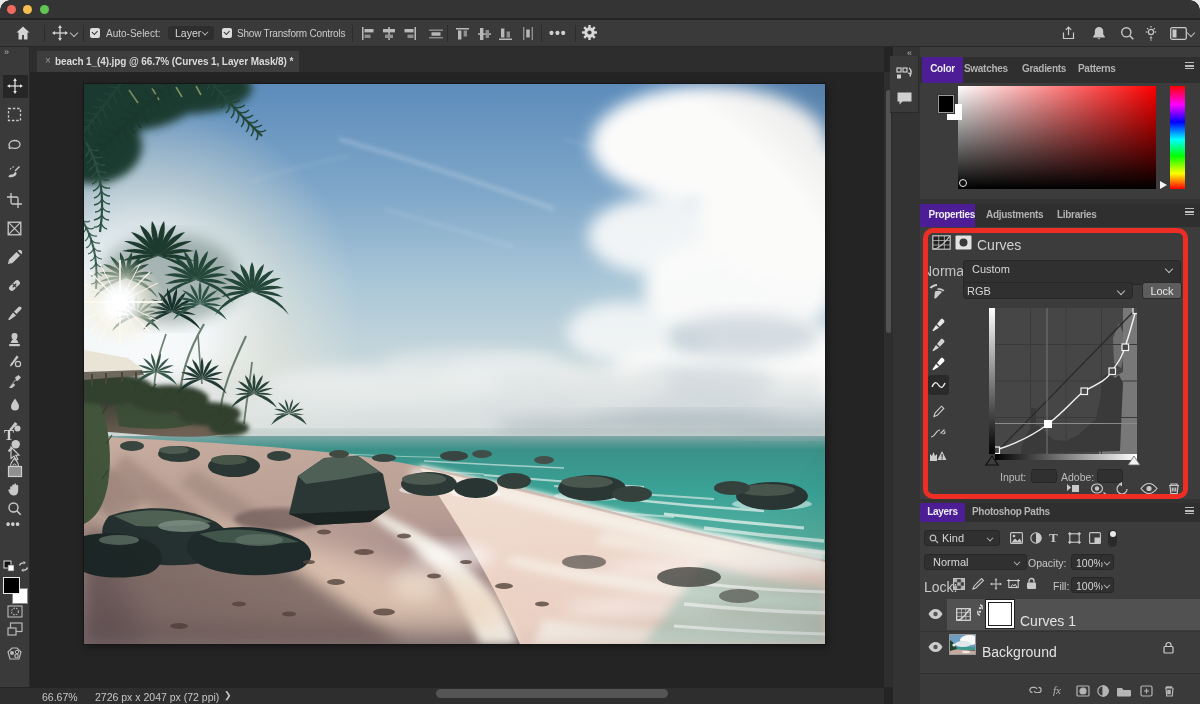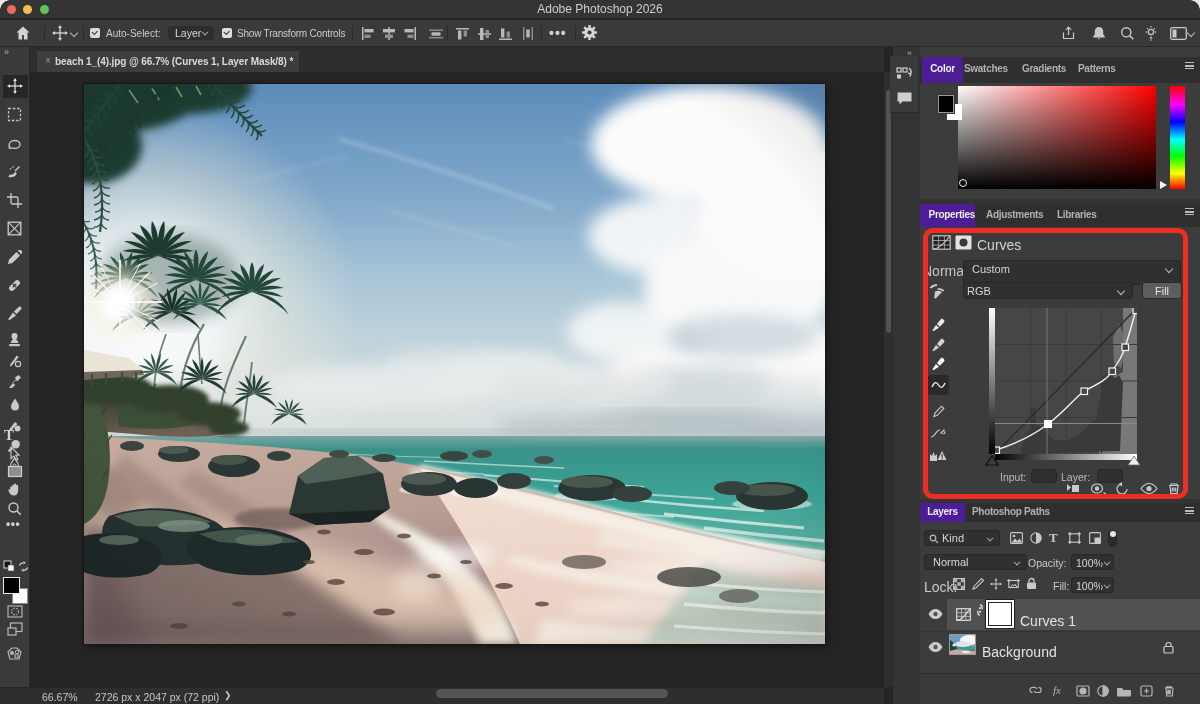--- a/index.html
+++ b/index.html
@@ -36,21 +36,20 @@
 .chev{display:inline-block;width:6px;height:6px;border-right:1.4px solid #bbb;border-bottom:1.4px solid #bbb;transform:rotate(45deg)}
 </style>
 </head>
 <body>
 <div style="position:absolute;left:0;top:0;width:10px;height:10px;background:radial-gradient(circle at 10px 10px, transparent 9.5px, #e8e8e8 10px);z-index:99"></div>
 <div style="position:absolute;right:0;top:0;width:10px;height:10px;background:radial-gradient(circle at 0px 10px, transparent 9.5px, #e8e8e8 10px);z-index:99"></div>
 <div id="titlebar">
   <div class="tl" style="left:6.5px;background:#ee6a5f"></div>
   <div class="tl" style="left:23px;background:#f5bd4f"></div>
   <div class="tl" style="left:39.5px;background:#61c455"></div>
-  <div id="title">Adobe Photoshop 2026</div>
 </div>
 <div id="optionsbar">
   <svg class="icon" style="left:15px;top:5px" width="16" height="16" viewBox="0 0 16 16">
       <path d="M8 1.5L1.5 7.5h2v7h3.6v-4.5h1.8v4.5h3.6v-7h2z" fill="#d4d4d4"></path>
     </svg>
   <div class="sep" style="left:44px"></div>
     <svg class="icon" style="left:52px;top:5px" width="16" height="16" viewBox="0 0 16 16">
       <g stroke="#d4d4d4" stroke-width="1.3" fill="#d4d4d4">
         <line x1="8" y1="2.5" x2="8" y2="13.5"></line>
         <line x1="2.5" y1="8" x2="13.5" y2="8"></line>
@@ -844,21 +843,21 @@
     </div>
   <svg class="icon" style="left:8px;top:79px" width="20" height="17" viewBox="0 0 20 17">
       <path d="M9 1c-3 0-5.5 1.4-7.5 3.6l2 .8C5 3.9 6.8 3 9 3z" fill="#ccc"></path>
       <path d="M9.5 5.2c2.5-.3 5 .3 7 2l-1.7 1.2c-1.6-1.2-3.3-1.7-5.3-1.5z" fill="#ccc"></path>
       <path d="M7 8.5c2.2-1.2 5-1 7 .6l-6 6.2c-.6.6-1.6.3-1.8-.5z" fill="#ccc"></path>
     </svg>
   <div class="field" style="left:43px;top:78px;width:170px;height:17px">
       <span style="position:absolute;left:3px;top:2px">RGB</span>
       <span class="chev" style="position:absolute;right:8px;top:5px"></span>
     </div>
-  <div style="position:absolute;left:222px;top:78px;width:40px;height:17px;background:#5d5d5d;border-radius:3px;border:1px solid #2a2a2a;color:#e8e8e8;font-size:11px;text-align:center;padding-top:2px">Fill</div>
+  <div style="position:absolute;left:222px;top:78px;width:40px;height:17px;background:#5d5d5d;border-radius:3px;border:1px solid #2a2a2a;color:#e8e8e8;font-size:11px;text-align:center;padding-top:2px">Lock</div>
   <svg class="icon" style="left:11px;top:114px" width="14" height="15" viewBox="0 0 14 15">
       <path d="M5 7l-3.3 5c-.4.8.2 1.4 1 1L8 9.8z" fill="#e8e8e8"></path>
       <path d="M6 6l2.8 2.8L13 4.5c.6-.6.6-1.6 0-2.2L12 1.2c-.6-.6-1.6-.6-2.2 0z" fill="#e8e8e8"></path>
     </svg>
   <svg class="icon" style="left:11px;top:134px" width="14" height="15" viewBox="0 0 14 15">
       <path d="M5 7l-3.3 5c-.4.8.2 1.4 1 1L8 9.8z" fill="#d2d2d2"></path>
       <path d="M6 6l2.8 2.8L13 4.5c.6-.6.6-1.6 0-2.2L12 1.2c-.6-.6-1.6-.6-2.2 0z" fill="#d2d2d2"></path>
     </svg>
   <svg class="icon" style="left:11px;top:153px" width="14" height="15" viewBox="0 0 14 15">
       <path d="M5 7l-3.3 5c-.4.8.2 1.4 1 1L8 9.8z" fill="#fff"></path>
@@ -911,21 +910,21 @@
     <rect x="138" y="-1" width="6.5" height="6.5"></rect>
   </g>
   <rect x="49.5" y="112.5" width="7" height="7" fill="#fff" stroke="#fff"></rect>
 </svg>
 <svg style="position:absolute;left:984px;top:455px" width="160" height="11" viewBox="0 0 160 11">
     <path d="M8 1l6 9H2z" fill="#3c3c3c" stroke="#111" stroke-width="1.2"></path>
     <path d="M150 1l6 9h-12z" fill="#f2f2f2" stroke="#666" stroke-width=".8"></path>
   </svg>
 <div class="txt" style="left:1000px;top:471px;font-size:10.5px;color:#bbb">Input:</div>
 <div class="field" style="left:1031px;top:469px;width:26px;height:14px"></div>
-<div class="txt" style="left:1061px;top:471px;font-size:10.5px;color:#bbb">Layer:</div>
+<div class="txt" style="left:1061px;top:471px;font-size:10.5px;color:#bbb">Adobe:</div>
 <div class="field" style="left:1097px;top:469px;width:26px;height:14px"></div>
 <svg style="position:absolute;left:1065px;top:482px" width="118" height="13" viewBox="0 0 118 13">
  <g stroke="#c9c9c9" stroke-width="1.2" fill="none">
   <path d="M2 9l4-3.5L2 2" fill="#c9c9c9" stroke="none"></path>
       <rect x="7" y="3" width="7" height="7" fill="#c9c9c9" stroke="none"></rect>
   <ellipse cx="32" cy="6.5" rx="5.5" ry="4.5"></ellipse>
       <circle cx="32" cy="6.5" r="1.6" fill="#c9c9c9"></circle>
       <path d="M38.5 10.5l2.5 2" stroke-width="1.4"></path>
   <path d="M57 2a5 5 0 105 5"></path>
       <path d="M57 0v4.5L53.5 2z" fill="#c9c9c9" stroke="none"></path>

